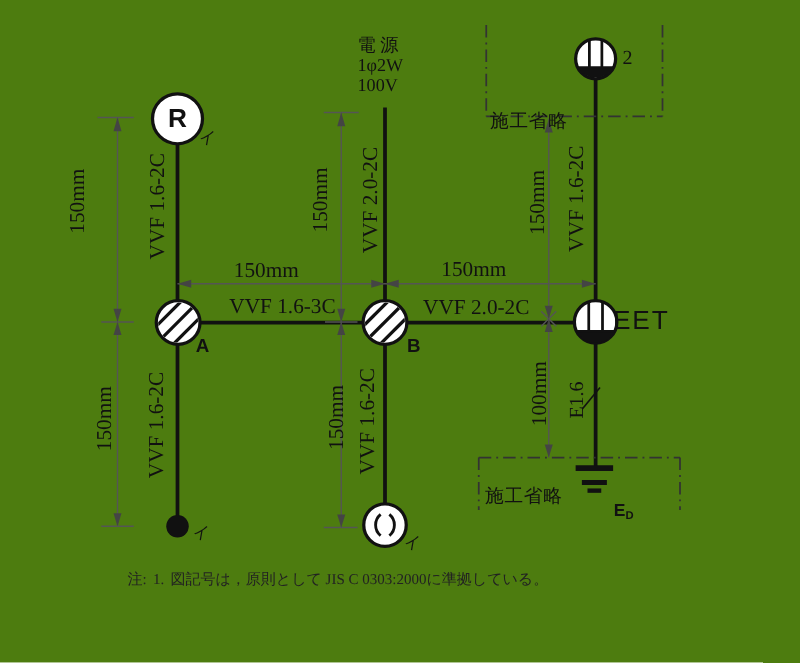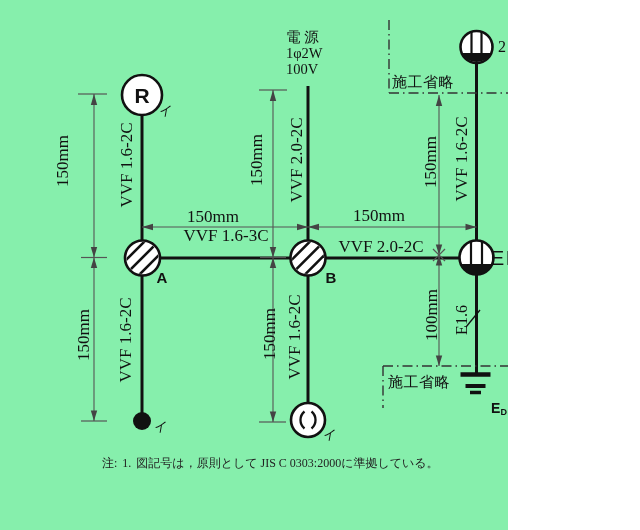--- a/index.html
+++ b/index.html
@@ -1,26 +1,26 @@
 <!DOCTYPE html>
 <html><head>
 <meta charset="utf-8">
 <style>
   html,body{margin:0;padding:0;background:#fff;}
-  .stage{position:relative;width:508px;height:530px;background:#86efac;overflow:hidden;
+  .stage{position:relative;width:640px;height:530px;background:#4d7c0f;overflow:hidden;
          font-family:"Liberation Serif","DejaVu Serif",serif;color:#111;}
   .stage svg{position:absolute;left:0;top:0;}
   .c{position:absolute;white-space:nowrap;transform:translate(-50%,-50%);font-size:17px;line-height:1;}
   .v{transform:translate(-50%,-50%) rotate(-90deg);}
   .sans{font-family:"Liberation Sans","DejaVu Sans",sans-serif;}
   .w6{font-weight:600;}
   .mark{font-size:13px;transform:translate(-50%,-50%) skewX(-10deg);}
   .pwr{position:absolute;left:286px;top:29px;font-size:14.5px;line-height:16px;}
   .eetlbl{font-size:21px;letter-spacing:1.5px;}
-  .omit{font-size:15px;letter-spacing:0.5px;}
+  .omit{font-size:15px;letter-spacing:0.5px;margin-top:16px;}
   .earth-main{font-family:"Liberation Sans","DejaVu Sans",sans-serif;font-size:14px;font-weight:600;}
   .earth-sub{font-family:"Liberation Sans","DejaVu Sans",sans-serif;font-size:9px;font-weight:600;vertical-align:-2px;}
   .note{position:absolute;font-size:12px;color:#222;white-space:nowrap;line-height:1;}
   .note span{margin-right:5px;}
   .note .tx{margin-right:0;}
   .circled-r{display:inline-flex;align-items:center;justify-content:center;width:13px;height:13px;
              border:1.2px solid #111;border-radius:50%;font-size:9.5px;font-weight:600;
              font-family:"Liberation Sans","DejaVu Sans",sans-serif;vertical-align:-3px;margin:0 2px 0 0;}
 </style>
 </head>
@@ -164,21 +164,21 @@
   <div class="c" style="left:499px;top:408px">
     <span class="earth-main">E</span><span class="earth-sub">D</span>
   </div>
 
   <div class="c v" style="left:126px;top:165px">VVF 1.6-2C</div>
   <div class="c v" style="left:125px;top:340px">VVF 1.6-2C</div>
   <div class="c v" style="left:296px;top:160px">VVF 2.0-2C</div>
   <div class="c v" style="left:294px;top:337px">VVF 1.6-2C</div>
   <div class="c v" style="left:461px;top:159px">VVF 1.6-2C</div>
   <div class="c v" style="left:462px;top:320px;font-size:16px">E1.6</div>
-  <div class="c" style="left:226px;top:235px">VVF 1.6-3C</div>
+  <div class="c" style="left:226px;top:245px">VVF 1.6-3C</div>
   <div class="c" style="left:381px;top:246px">VVF 2.0-2C</div>
 
   <div class="c v" style="left:62px;top:161px">150mm</div>
   <div class="c v" style="left:83px;top:335px">150mm</div>
   <div class="c v" style="left:256px;top:160px">150mm</div>
   <div class="c v" style="left:269px;top:334px">150mm</div>
   <div class="c v" style="left:430px;top:162px">150mm</div>
   <div class="c v" style="left:431px;top:315px">100mm</div>
   <div class="c" style="left:213px;top:216px">150mm</div>
   <div class="c" style="left:379px;top:215px">150mm</div>

